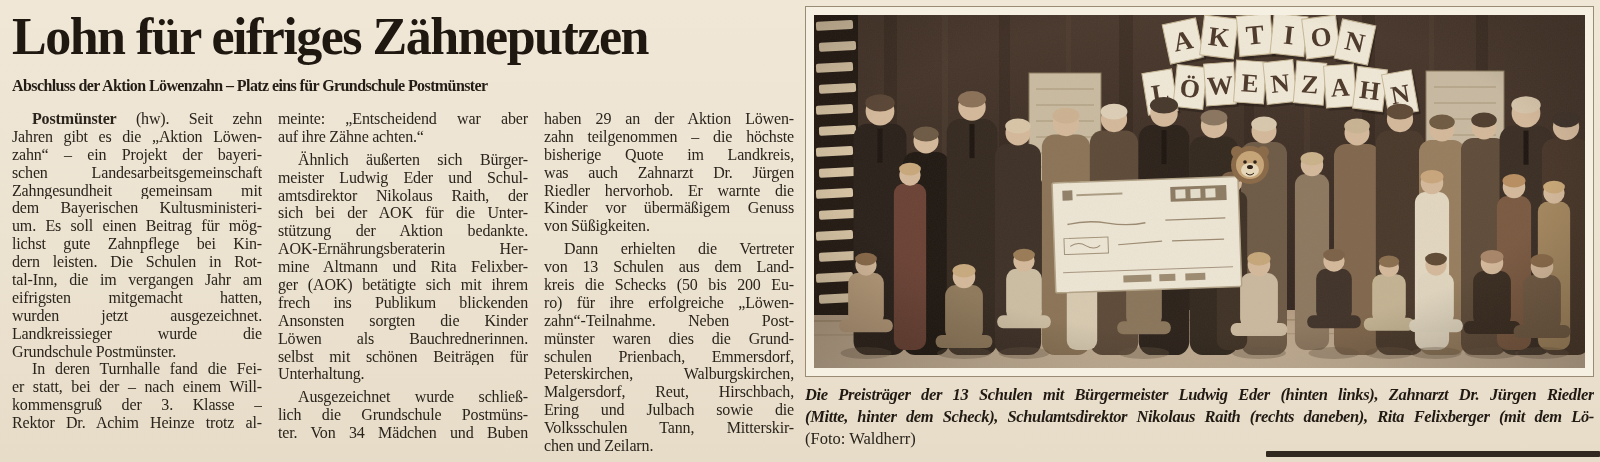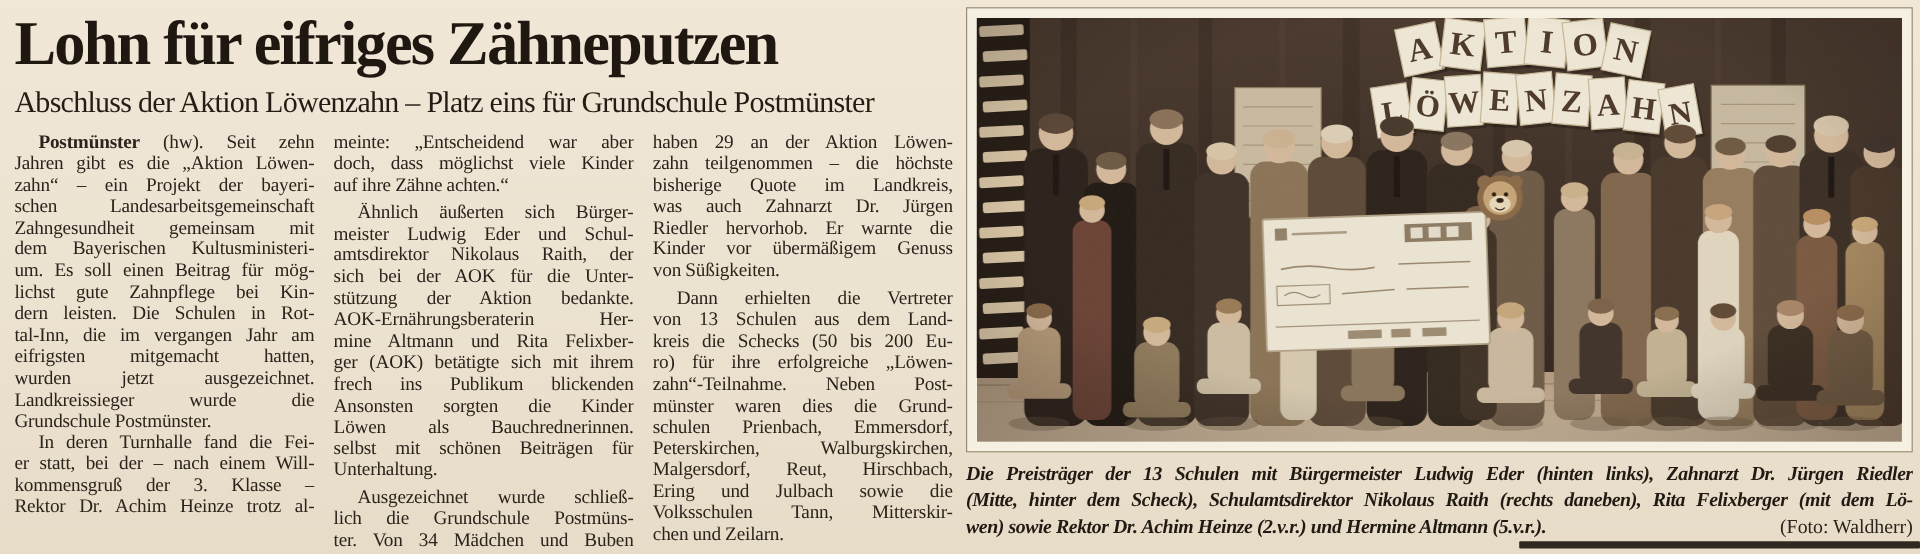--- a/index.html
+++ b/index.html
@@ -3,21 +3,21 @@
 <meta charset="utf-8">
 <style>
   html,body{margin:0;padding:0;background:#d8cfbe;}
   .page{position:relative;width:1600px;height:462px;overflow:hidden;
         background:linear-gradient(180deg,#f0e7d7 0%,#ece2d0 55%,#e7dcc8 100%);
         font-family:"Liberation Serif", serif;color:#26201a;}
   
   .article{position:absolute;left:12px;top:8px;width:782px;}
   h1.headline{margin:0;font-size:52px;line-height:58px;font-weight:700;
               letter-spacing:-1.5px;color:#1f1811;white-space:nowrap;}
-  h2.subheadline{margin:5px 0 0 0;font-size:25px;line-height:30px;font-weight:400;
+  h2.subheadline{margin:5px 0 0 0;font-size:16px;line-height:30px;font-weight:700;
               letter-spacing:-0.6px;color:#241d15;white-space:nowrap;}
   .cols{display:flex;gap:16px;margin-top:9px;}
   .col{width:252px;}
   .bline{font-size:16px;line-height:17.9px;height:17.9px;overflow:hidden;
          text-align:justify;text-align-last:justify;letter-spacing:-0.15px;
          word-spacing:-0.3px;color:#2a241c;}
   .bline.end{text-align-last:left;}
   .bline.ind{text-indent:20px;}
   .bline.gap{margin-top:5px;}
   .bline b{font-weight:700;}
@@ -59,21 +59,20 @@
           <div class="bline">wurden jetzt ausgezeichnet.</div>
           <div class="bline">Landkreissieger wurde die</div>
           <div class="bline end">Grundschule Postmünster.</div>
           <div class="bline ind">In deren Turnhalle fand die Fei-</div>
           <div class="bline">er statt, bei der – nach einem Will-</div>
           <div class="bline">kommensgruß der 3. Klasse –</div>
           <div class="bline">Rektor Dr. Achim Heinze trotz al-</div>
         </div>
       <div class="col">
           <div class="bline">meinte: „Entscheidend war aber</div>
-          <div class="bline">doch, dass möglichst viele Kinder</div>
           <div class="bline end">auf ihre Zähne achten.“</div>
           <div class="bline ind gap">Ähnlich äußerten sich Bürger-</div>
           <div class="bline">meister Ludwig Eder und Schul-</div>
           <div class="bline">amtsdirektor Nikolaus Raith, der</div>
           <div class="bline">sich bei der AOK für die Unter-</div>
           <div class="bline">stützung der Aktion bedankte.</div>
           <div class="bline">AOK-Ernährungsberaterin Her-</div>
           <div class="bline">mine Altmann und Rita Felixber-</div>
           <div class="bline">ger (AOK) betätigte sich mit ihrem</div>
           <div class="bline">frech ins Publikum blickenden</div>
@@ -485,20 +484,19 @@
           <path d="M-4,8 q4,4 8,0" stroke="#2a1d12" fill="none"></path>
         </g>
           <rect width="771" height="353" fill="url(#vg)"></rect>
           <rect width="771" height="353" filter="url(#grain)" opacity="0.5" fill="none"></rect>
         </svg>
     </div>
     <figcaption class="caption">
         <div class="cap-line">Die Preisträger der 13 Schulen mit Bürgermeister Ludwig Eder (hinten links), Zahnarzt Dr. Jürgen Riedler</div>
         <div class="cap-line">(Mitte, hinter dem Scheck), Schulamtsdirektor Nikolaus Raith (rechts daneben), Rita Felixberger (mit dem Lö-</div>
         <div class="cap-line last">
-          <span>wen) sowie Rektor Dr. Achim Heinze (2.v.r.) und Hermine Altmann (5.v.r.).</span>
           <span class="cap-credit">(Foto: Waldherr)</span>
         </div>
       </figcaption>
   </figure>
 
   <div class="bottom-rule"></div>
 </div>
 
 </body></html>

